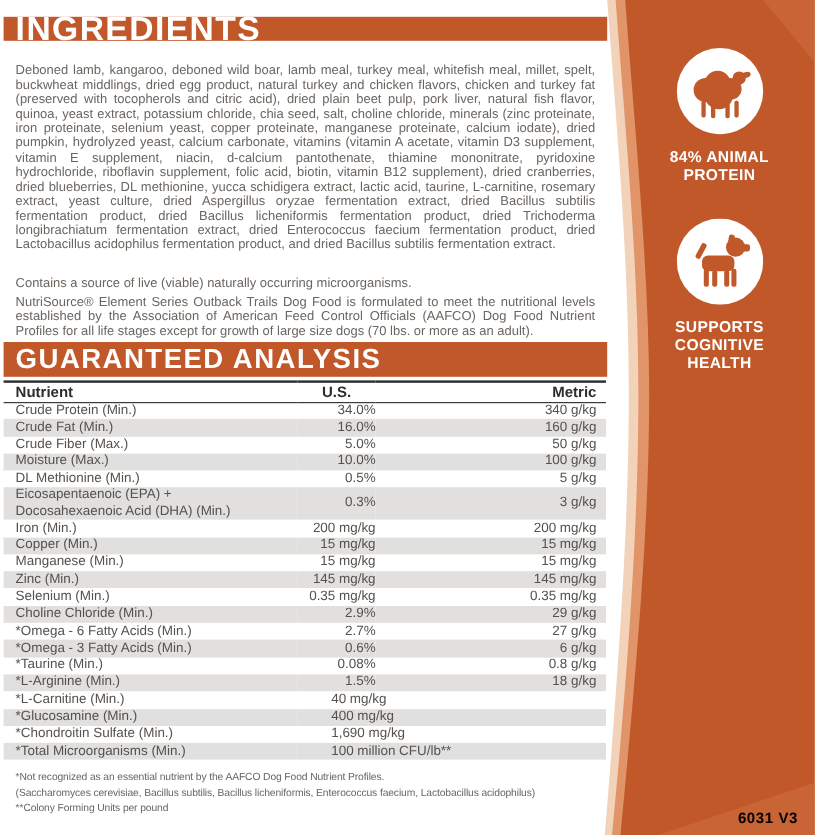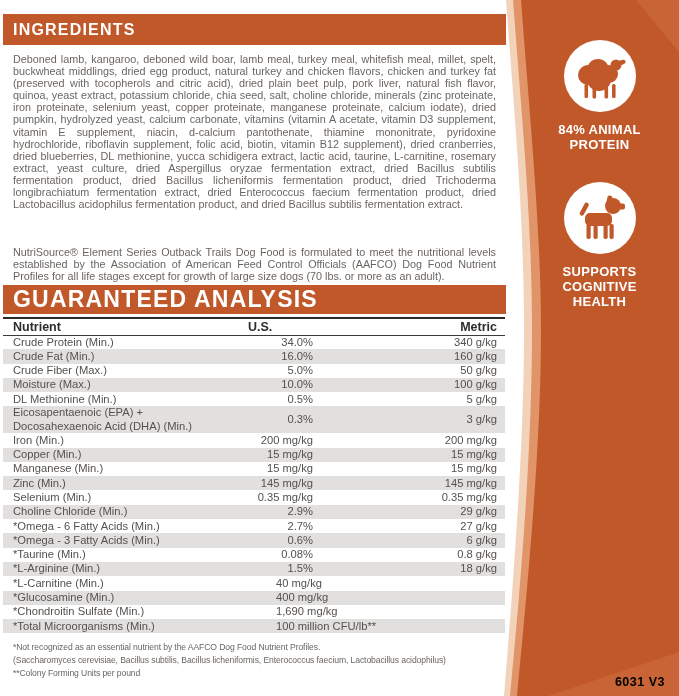--- a/index.html
+++ b/index.html
@@ -25,21 +25,21 @@
   .bg-mid{fill:var(--band-mid);}
   .bg-dark{fill:var(--accent);}
   .bg-accent{fill:#cf7040;}
   
   .main{position:absolute;left:0;top:0;width:520px;height:696px;z-index:1;}
   .banner{
     position:absolute;left:3px;width:503px;background:var(--accent);
     color:#fff;font-weight:bold;letter-spacing:1.2px;
     display:flex;align-items:center;padding-left:10px;
   }
-  .banner-ingredients{top:14px;height:31px;font-size:16px;}
+  .banner-ingredients{top:14px;height:20px;font-size:28px;}
   .banner-analysis{top:285px;height:29px;font-size:23px;}
   .para{
     position:absolute;left:13px;width:483px;
     color:var(--body-text);
     font-size:10.8px;line-height:12.1px;
     text-align:justify;
   }
   .ingredients-text{top:53px;}
   .contains-note{top:230px;text-align:left;}
   .aafco-text{top:246px;}
@@ -51,21 +51,21 @@
   }
   .ga-table col.c1{width:245px;}
   .ga-table col.c2{width:65px;}
   .ga-table col.c3{width:192px;}
   .ga-table thead th{
     color:var(--head-text);font-size:12.5px;font-weight:bold;
     border-top:2px solid #2b2b2b;border-bottom:1.5px solid #3a3a3a;
     height:17px;padding:0;vertical-align:middle;
   }
   .ga-table thead th.h-label{text-align:left;padding-left:10px;}
-  .ga-table thead th.h-us{text-align:left;}
+  .ga-table thead th.h-us{text-align:center;}
   .ga-table thead th.h-metric{text-align:right;padding-right:8px;}
   .ga-table td{
     font-size:11.2px;line-height:13.4px;height:14.3px;
     padding:0;vertical-align:middle;
   }
   .ga-table td.c-label{text-align:left;padding-left:10px;white-space:pre-line;}
   .ga-table td.c-us{text-align:right;}
   .ga-table td.c-metric{text-align:right;padding-right:8px;}
   .ga-table td.c-span{padding-left:28px;}
   .ga-table tr.stripe{background:var(--stripe);}
@@ -107,20 +107,21 @@
 </svg>
 
 <div class="main">
 
   <div class="banner banner-ingredients">
     <span>INGREDIENTS</span>
   </div>
 
   <p class="para ingredients-text">Deboned lamb, kangaroo, deboned wild boar, lamb meal, turkey meal, whitefish meal, millet, spelt, buckwheat middlings, dried egg product, natural turkey and chicken flavors, chicken and turkey fat (preserved with tocopherols and citric acid), dried plain beet pulp, pork liver, natural fish flavor, quinoa, yeast extract, potassium chloride, chia seed, salt, choline chloride, minerals (zinc proteinate, iron proteinate, selenium yeast, copper proteinate, manganese proteinate, calcium iodate), dried pumpkin, hydrolyzed yeast, calcium carbonate, vitamins (vitamin A acetate, vitamin D3 supplement, vitamin E supplement, niacin, d-calcium pantothenate, thiamine mononitrate, pyridoxine hydrochloride, riboflavin supplement, folic acid, biotin, vitamin B12 supplement), dried cranberries, dried blueberries, DL methionine, yucca schidigera extract, lactic acid, taurine, L-carnitine, rosemary extract, yeast culture, dried Aspergillus oryzae fermentation extract, dried Bacillus subtilis fermentation product, dried Bacillus licheniformis fermentation product, dried Trichoderma longibrachiatum fermentation extract, dried Enterococcus faecium fermentation product, dried Lactobacillus acidophilus fermentation product, and dried Bacillus subtilis fermentation extract.</p>
 
+  <p class="para contains-note">Contains a source of live (viable) naturally occurring microorganisms.</p>
 
   <p class="para aafco-text">NutriSource® Element Series Outback Trails Dog Food is formulated to meet the nutritional levels established by the Association of American Feed Control Officials (AAFCO) Dog Food Nutrient Profiles for all life stages except for growth of large size dogs (70 lbs. or more as an adult).</p>
 
   <div class="banner banner-analysis">
     <span>GUARANTEED ANALYSIS</span>
   </div>
 
   <table class="ga-table">
     <colgroup>
         <col class="c1">

